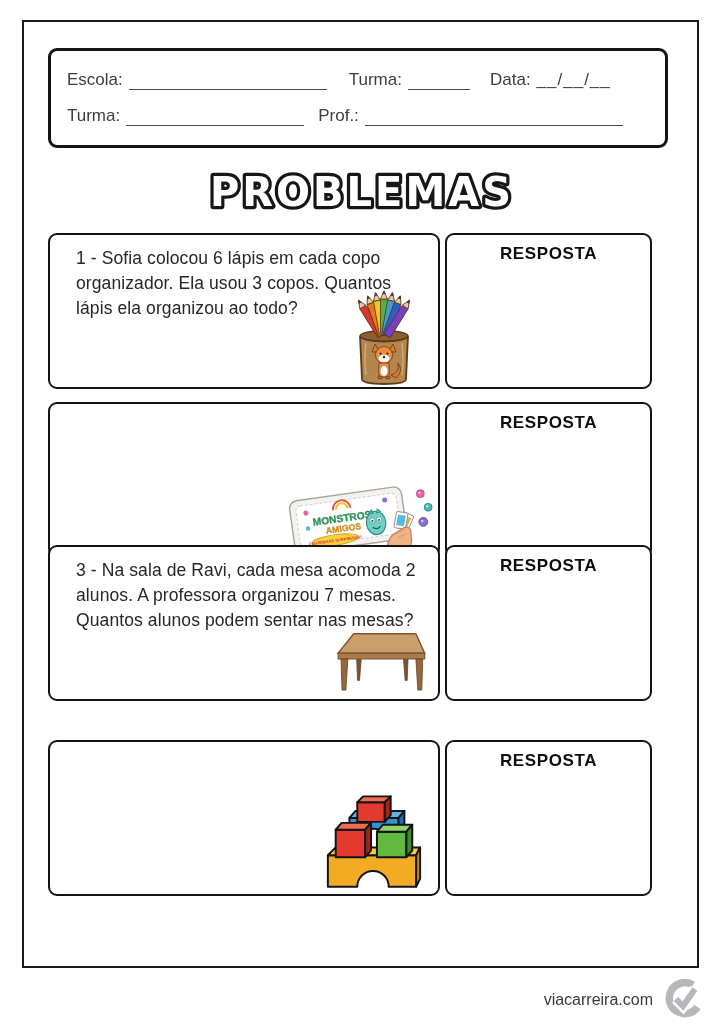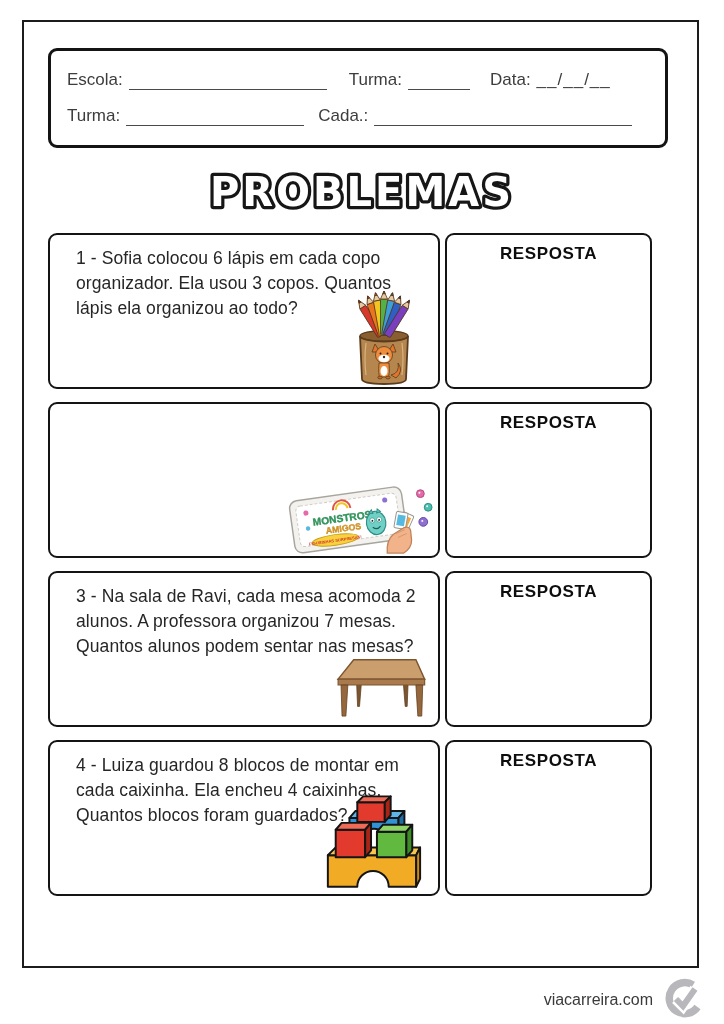--- a/index.html
+++ b/index.html
@@ -29,21 +29,21 @@
   
   .title-wrap { position:absolute; top:164px; left:0; width:100%; text-align:center; }
   .title-wrap svg { display:inline-block; }
   .title-text {
     font-family:"DejaVu Sans", sans-serif; font-weight:bold; font-size:40px;
     letter-spacing:3px; fill:#ffffff; stroke:#161616; stroke-width:6.5px;
     paint-order:stroke; stroke-linejoin:round;
   }
   
   .row { position:absolute; left:48px; display:flex; gap:5px;border-radius:11px; }
-  .row-1 { top:233px; } .row-2 { top:402px; } .row-3 { top:571px; } .row-4 { top:740px; }
+  .row-1 { top:233px; } .row-2 { top:402px; } .row-3 { top:545px; } .row-4 { top:740px; }
   .problem-box {
     position:relative; width:392px; height:156px; box-sizing:border-box;
     border:2.5px solid #141414; border-radius:9px; background:#fff;
     padding:11px 12px 6px 26px;
   }
   .problem-text {
     max-width:348px; font-size:17.5px; line-height:25px; color:#262626;
     letter-spacing:0.1px;
   }
   .answer-box {
@@ -76,21 +76,21 @@
       <span class="form-label">Escola:</span>
       <span class="blank w-escola"></span>
       <span class="form-label">Turma:</span>
       <span class="blank w-turma"></span>
       <span class="form-label">Data:</span>
       <span class="date-blank">__/__/__</span>
     </div>
     <div class="form-row">
       <span class="form-label">Turma:</span>
       <span class="blank w-nome"></span>
-      <span class="form-label">Cada.:</span>
+      <span class="form-label">Prof.:</span>
       <span class="blank w-prof"></span>
     </div>
   </div>
 
   <div class="title-wrap">
     <svg width="330" height="56" viewBox="0 0 330 56">
       <text class="title-text" x="165" y="42" text-anchor="middle">PROBLEMAS</text>
     </svg>
   </div>
 
@@ -224,21 +224,20 @@
       </svg>
     </div>
     <div class="answer-box">
       <div class="answer-label">RESPOSTA</div>
       <div class="answer-area"></div>
     </div>
   </div>
 
   <div class="row row-4">
     <div class="problem-box">
-      <div class="problem-text">4 - Luiza guardou 8 blocos de montar em cada caixinha. Ela encheu 4 caixinhas. Quantos blocos foram guardados?</div>
       <svg class="illus illus-blocks" width="106" height="97" viewBox="0 0 108 98">
         <g stroke="#141414" stroke-width="2" stroke-linejoin="round">
           <path d="M8,62 L98,62 L98,94 L70,94 A16 16 0 0 0 38,94 L8,94 Z" fill="#f2ab24"></path>
           <polygon points="8,62 16,54 102,54 98,62" fill="#f8c64e"></polygon>
           <polygon points="98,62 102,54 102,86 98,94" fill="#cf8a10"></polygon>
           <path d="M30,24 L80,24 L80,48 L68,48 A13 13 0 0 0 42,48 L30,48 Z" fill="#2f93d6"></path>
           <polygon points="30,24 36,17 86,17 80,24" fill="#5fb3e6"></polygon>
           <polygon points="80,24 86,17 86,41 80,48" fill="#1f6ea6"></polygon>
           <polygon points="16,36 46,36 46,64 16,64" fill="#e23b2e"></polygon>
           <polygon points="16,36 22,29 52,29 46,36" fill="#ef6a57"></polygon>

